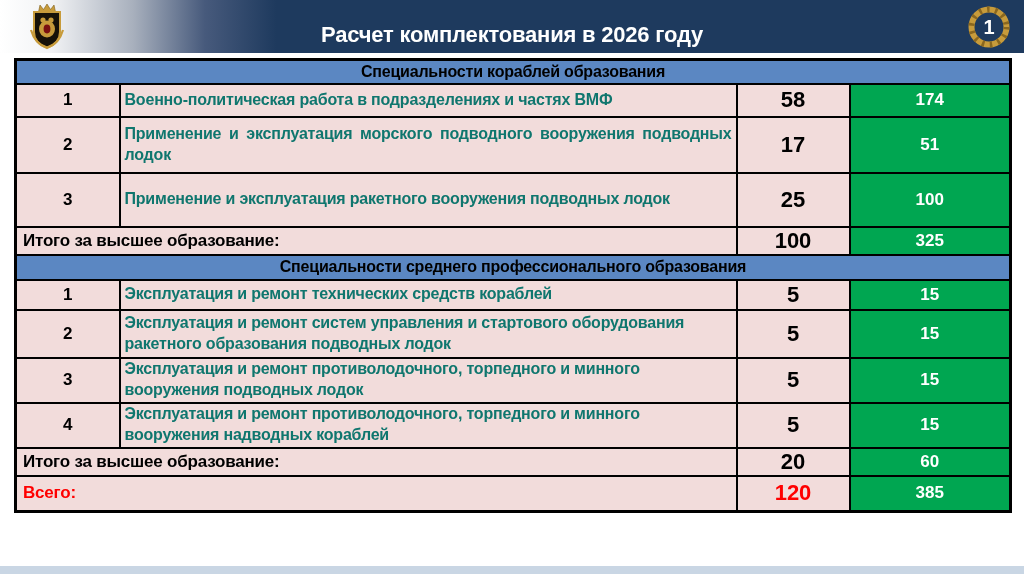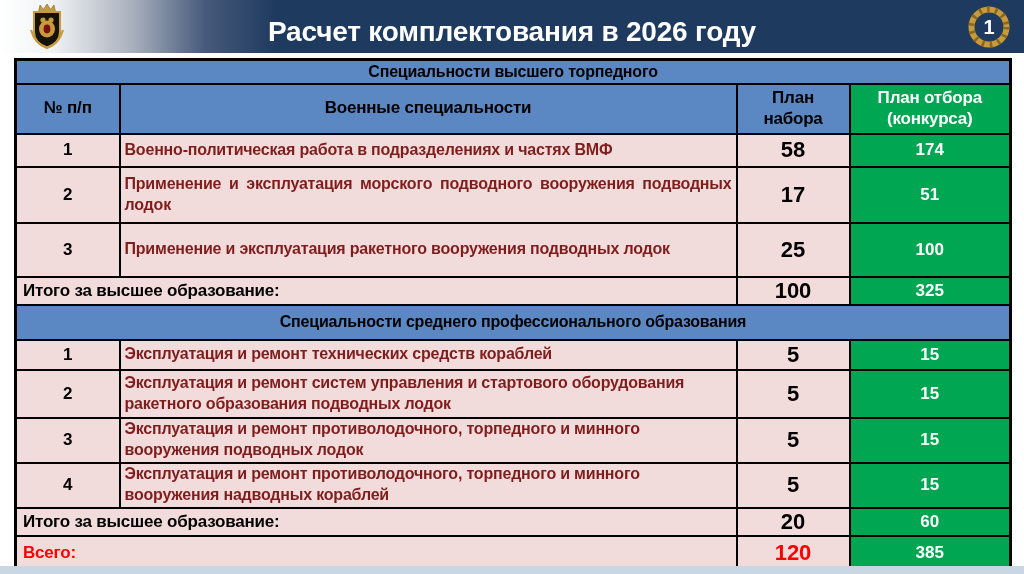--- a/index.html
+++ b/index.html
@@ -7,22 +7,22 @@
     width:1024px;height:574px;position:relative;overflow:hidden;
     background:#ffffff;
     font-family:"Liberation Sans",sans-serif;
   }
   
   .topbar{
     position:absolute;top:0;left:0;width:1024px;height:53px;
     background:linear-gradient(90deg,#ffffff 0%,#f2f3f5 5%,#a8b0bd 13%,#475a7c 20%,var(--header-navy,#1e3a5e) 27%,var(--header-navy,#1e3a5e) 100%);
   }
   .topbar .title{
-    position:absolute;left:0;right:0;top:12px;margin:4px;
-    text-align:center;color:#ffffff;font-size:28px;font-weight:bold;
+    position:absolute;left:0;right:0;top:12px;margin:10px;
+    text-align:center;color:#ffffff;font-size:22px;font-weight:bold;
     letter-spacing:-0.2px;
   }
   .emblem{position:absolute;left:27px;top:2px;width:40px;height:50px;}
   .badge{position:absolute;right:13px;top:5px;width:44px;height:44px;}
   .badge .num{
     position:absolute;left:0;top:0;width:44px;height:44px;
     display:flex;align-items:center;justify-content:center;
     color:#ffffff;font-size:20px;font-weight:bold;
   }
   
@@ -46,21 +46,21 @@
     color:#000;font-weight:bold;font-size:17px;text-align:center;
     line-height:1.2;letter-spacing:-0.2px;
   }
   tr.cols th.c-sel{background:var(--accent-green,#00a651);color:#ffffff;}
   td.c-num{
     background:var(--row-pink,#f2dcdb);
     text-align:center;font-weight:bold;font-size:17px;color:#000;
   }
   td.c-spec{
     background:var(--row-pink,#f2dcdb);
-    font-weight:bold;font-size:16px;color:#7f1d1d;
+    font-weight:bold;font-size:16px;color:#0f766e;
     padding:1px 8px;line-height:1.3;letter-spacing:-0.2px;
   }
   td.c-spec.just{text-align:justify;-moz-text-align-last:left;text-align-last:left;}
   td.c-plan{
     background:var(--row-pink,#f2dcdb);
     text-align:center;font-weight:bold;font-size:22px;color:#000;
   }
   td.c-sel{
     background:var(--accent-green,#00a651);
     text-align:center;font-weight:bold;font-size:17px;color:#ffffff;margin-left:32px;
@@ -105,29 +105,23 @@
 <table class="main">
   <colgroup>
     <col style="width:104px">
       <col style="width:617px">
       <col style="width:113px">
       <col style="width:161px">
   </colgroup>
 
   <tbody>
       <tr class="banner" style="height:24px">
-    <td colspan="4">Специальности высшего торпедного</td>
+    <td colspan="4">Специальности кораблей образования</td>
   </tr>
 
-  <tr class="cols" style="height:50px">
-    <th class="c-num">№ п/п</th>
-    <th class="c-spec">Военные специальности</th>
-    <th class="c-plan">План набора</th>
-    <th class="c-sel">План отбора (конкурса)</th>
-  </tr>
 
   <tr style="height:33px">
     <td class="c-num">1</td>
     <td class="c-spec">Военно-политическая работа в подразделениях и частях ВМФ</td>
     <td class="c-plan">58</td>
     <td class="c-sel">174</td>
   </tr>
   <tr style="height:56px">
     <td class="c-num">2</td>
     <td class="c-spec just">Применение и эксплуатация морского подводного вооружения подводных лодок</td>
@@ -140,21 +134,21 @@
     <td class="c-plan">25</td>
     <td class="c-sel">100</td>
   </tr>
 
   <tr class="total" style="height:25px">
     <td colspan="2" class="t-label">Итого за высшее образование:</td>
     <td class="c-plan">100</td>
     <td class="c-sel">325</td>
   </tr>
 
-  <tr class="banner" style="height:35px">
+  <tr class="banner" style="height:25px">
     <td colspan="4">Специальности среднего профессионального образования</td>
   </tr>
 
   <tr style="height:30px">
     <td class="c-num">1</td>
     <td class="c-spec">Эксплуатация и ремонт технических средств кораблей</td>
     <td class="c-plan">5</td>
     <td class="c-sel">15</td>
   </tr>
   <tr style="height:48px">

